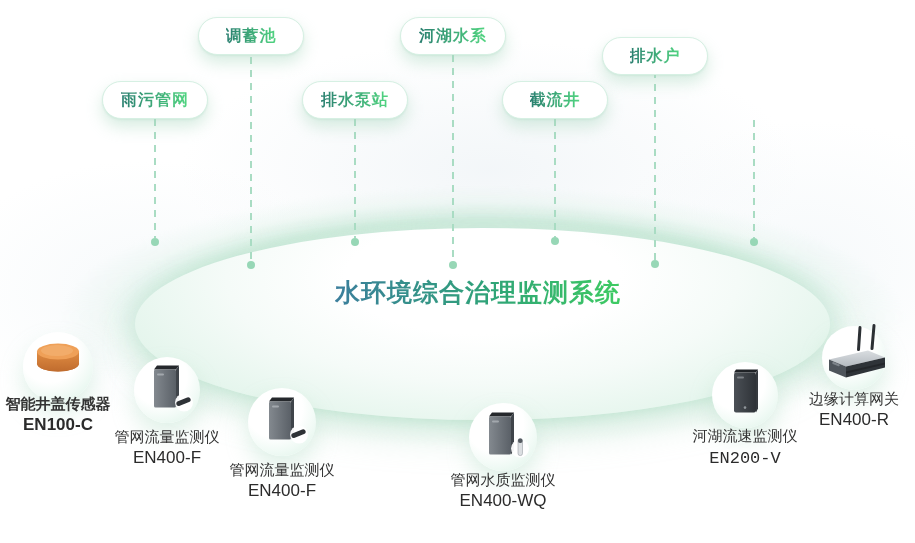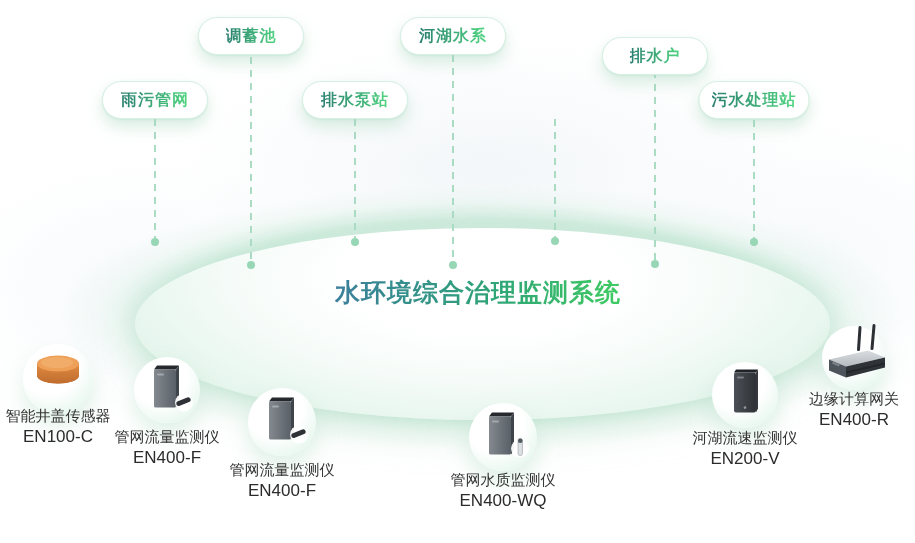--- a/index.html
+++ b/index.html
@@ -65,27 +65,27 @@
   
   .device{position:absolute;z-index:3;}
   .blob{position:absolute;inset:0;border-radius:50%;
     background:radial-gradient(circle at 38% 30%,#ffffff 45%,#f0faf5 68%,#daf1e5 100%);
     box-shadow:0 12px 22px rgba(167,214,189,.35);}
   .device svg{position:absolute;left:50%;top:50%;transform:translate(-50%,-52%);overflow:visible;}
   .dlabel{position:absolute;left:50%;transform:translateX(-50%);width:180px;
     text-align:center;color:#333333;line-height:21px;white-space:nowrap;}
   .dlabel .nm{font-size:15px;}
   .dlabel .md{font-size:17px;color:#2b2b2b;}
-  .d1{left:23px;top:344px;width:70px;height:70px;}   .d1 .dlabel{top:61px;}
+  .d1{left:23px;top:332px;width:70px;height:70px;font-weight:bold;}   .d1 .dlabel{top:61px;}
   .d2{left:134px;top:357px;width:66px;height:66px;}  .d2 .dlabel{top:69px;}
   .d3{left:248px;top:388px;width:68px;height:68px;}  .d3 .dlabel{top:71px;}
   .d4{left:361px;top:402px;width:68px;height:68px;}  .d4 .dlabel{top:72px;}
   .d5{left:469px;top:403px;width:68px;height:68px;}  .d5 .dlabel{top:66px;}
   .d6{left:588px;top:390px;width:68px;height:68px;}  .d6 .dlabel{top:69px;}
-  .d7{left:712px;top:362px;width:66px;height:66px;}  .d7 .dlabel{top:65px;}
+  .d7{left:712px;top:362px;width:66px;height:66px;font-family:Liberation Mono, monospace;}  .d7 .dlabel{top:65px;}
   .d8{left:822px;top:326px;width:64px;height:64px;}  .d8 .dlabel{top:62px;}
 </style>
 </head>
 <body>
 
 <div class="stage">
 
   <svg width="0" height="0" style="position:absolute" aria-hidden="true">
     <defs>
       <linearGradient id="gDark" x1="0" y1="0" x2="1" y2="0">
@@ -142,22 +142,22 @@
     </div>
   <div class="pill row-up p-paishuihu">
     <span>排水户</span>
     </div>
   <div class="pill row-low p-yuwuguanwang">
     <span>雨污管网</span>
     </div>
   <div class="pill row-low p-paishuibengzhan">
     <span>排水泵站</span>
     </div>
-  <div class="pill row-low p-wushuichulizhan">
-    <span>污水处理站</span>
+  <div class="pill row-low p-jieliujing">
+    <span>截流井</span>
     </div>
 
   <div class="title">水环境综合治理监测系统</div>
 
   <div class="device d1">
     <div class="blob"></div>
     <svg width="70" height="70" viewBox="0 0 70 70">
       <ellipse cx="35" cy="33" rx="21" ry="8" fill="#c06c2e"></ellipse>
       <path d="M14 21 h42 v12 a21 8 0 0 1 -42 0 z" fill="url(#gOrangeSide)"></path>
       <ellipse cx="35" cy="21" rx="21" ry="8" fill="#efa058"></ellipse>

